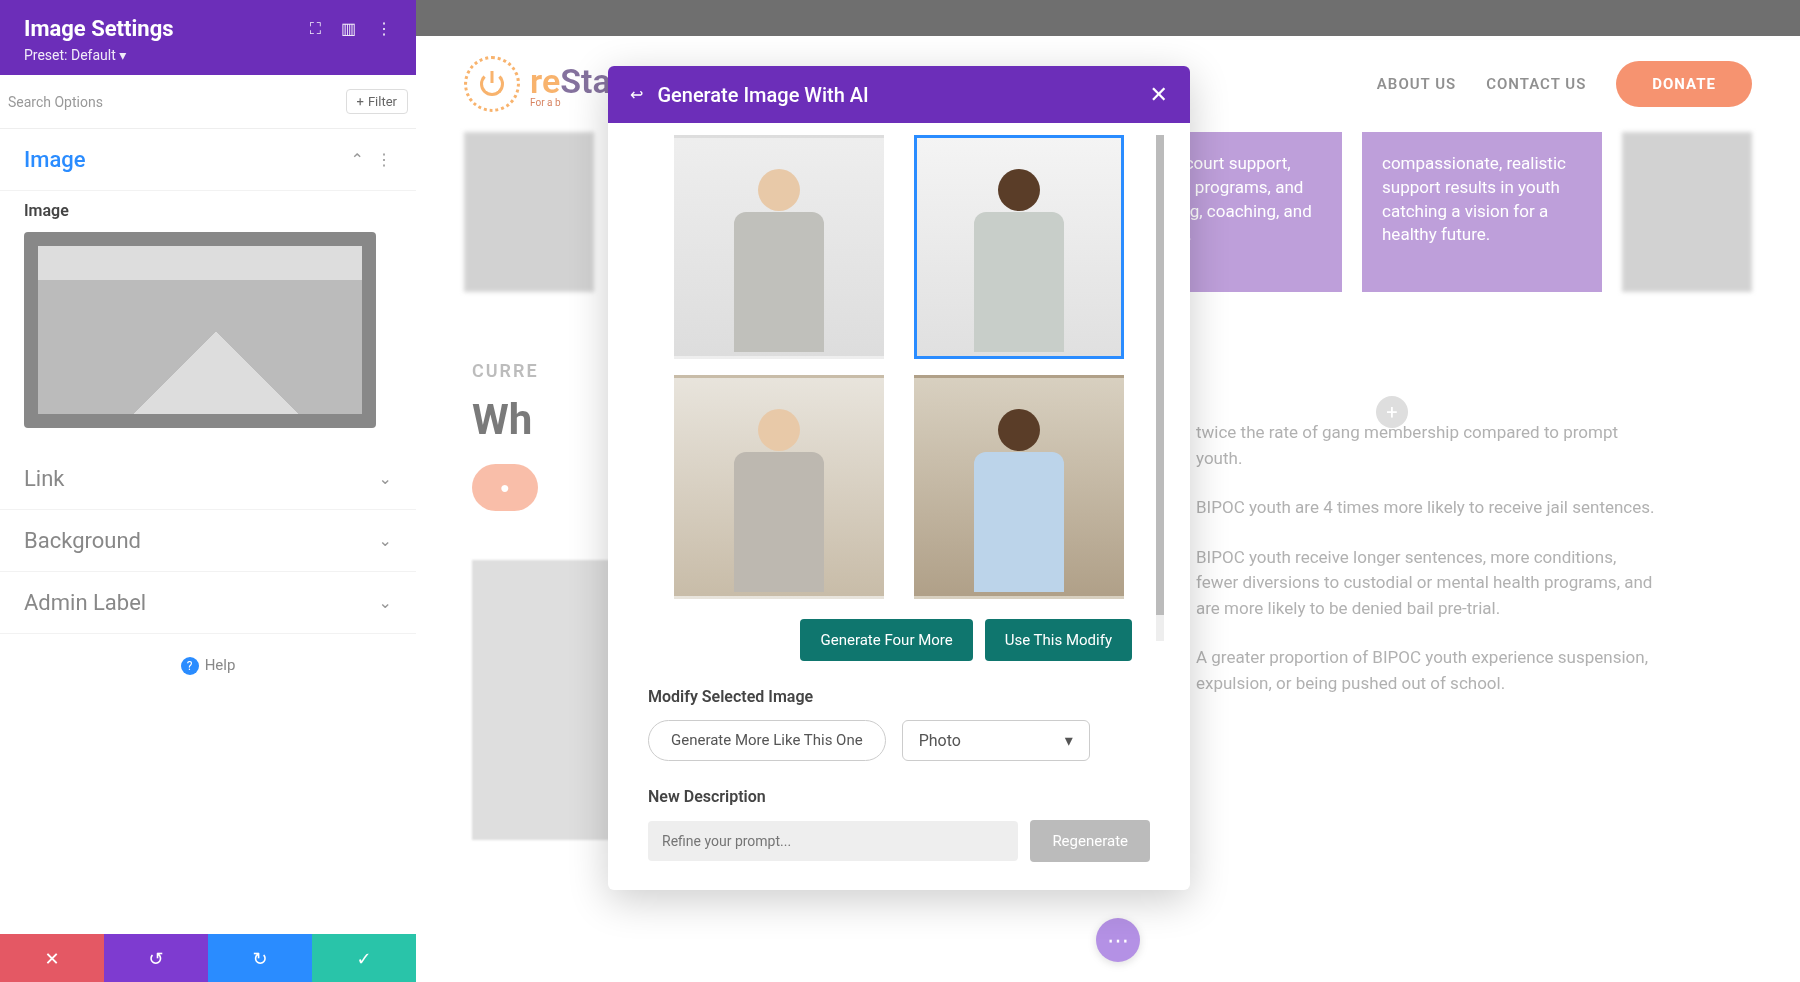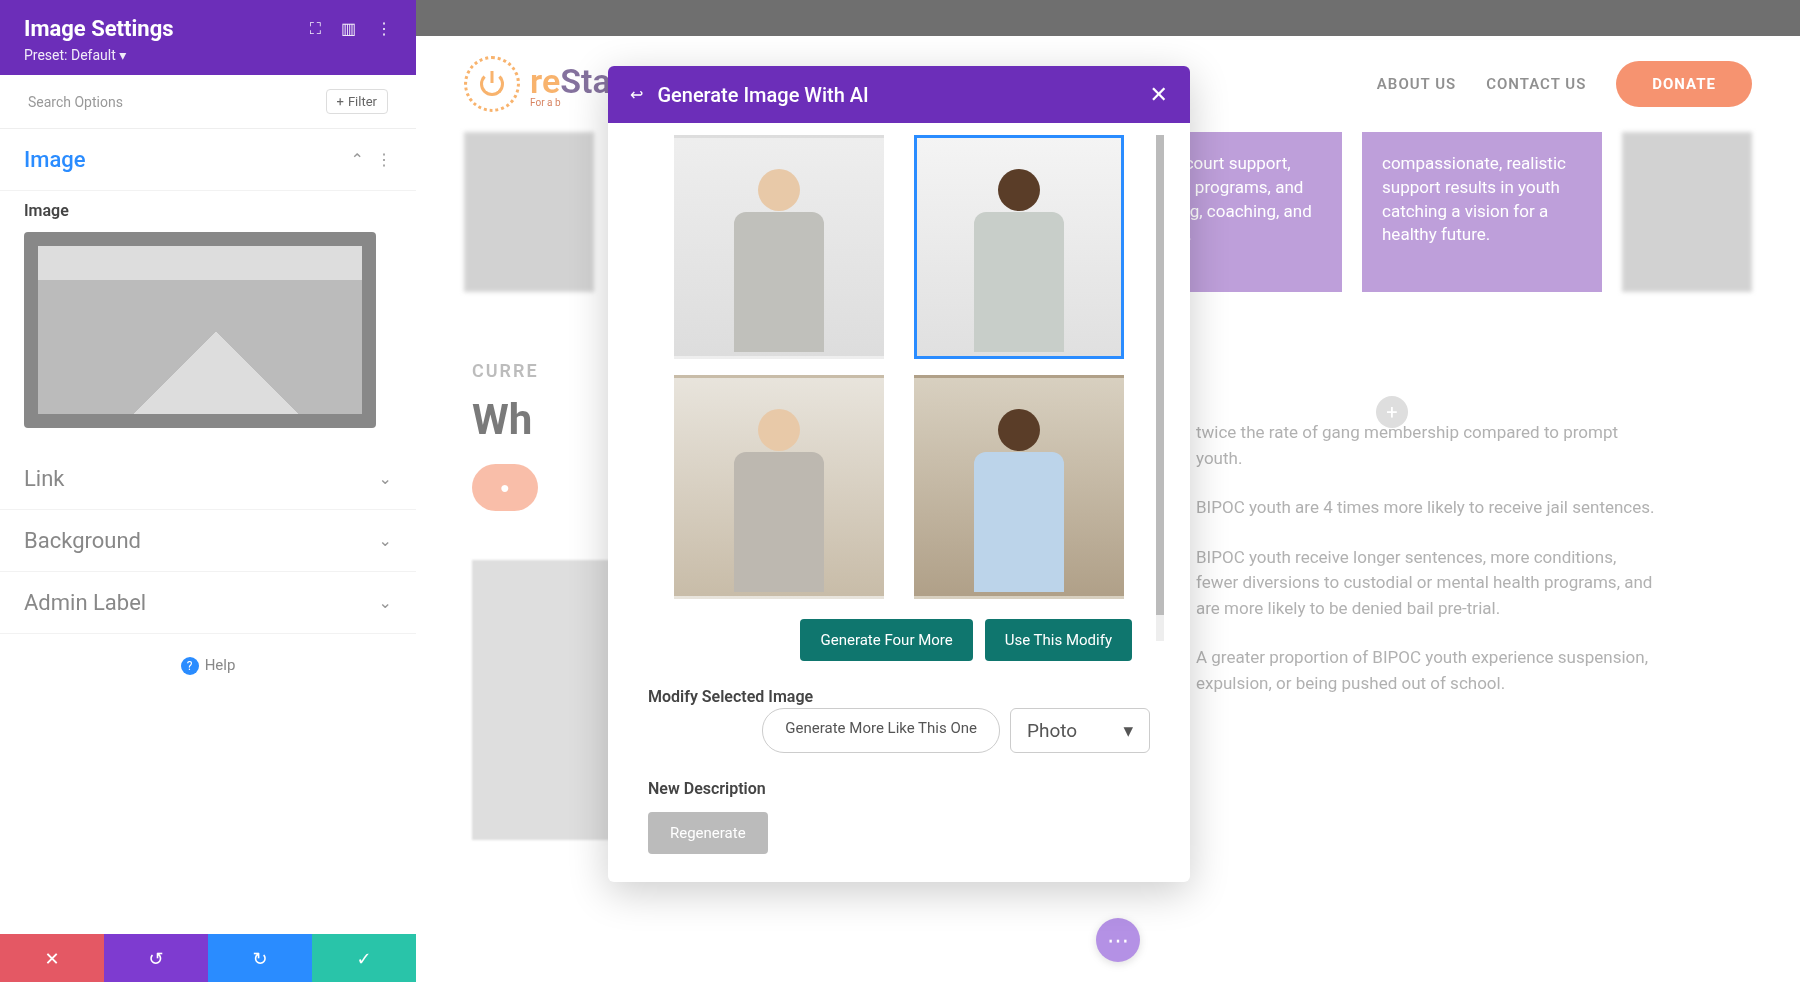--- a/index.html
+++ b/index.html
@@ -9,21 +9,21 @@
 .sidebar { position: absolute; left: 0; top: 0; width: 416px; height: 100%; background: #fff; z-index: 10; }
 .sidebar-header { background: #6c2eb9; color: #fff; padding: 16px 24px 12px; }
 .sidebar-title-row { display: flex; align-items: center; justify-content: space-between; }
 .sidebar-title { font-size: 22px; font-weight: 700; }
 .sidebar-icons { display: flex; gap: 20px; align-items: center; }
 .sidebar-icons span { cursor: pointer; opacity: 0.9; }
 .preset-row { margin-top: 6px; font-size: 14px; opacity: 0.9; }
 .tabs { display: flex; background: #8445d4; }
 .tab { flex: none; padding: 14px 28px; color: #fff; font-size: 15px; cursor: pointer; }
 .tab.active { background: #a065e8; }
-.search-row { display: flex; align-items: center; justify-content: space-between; padding: 14px 28px; border-bottom: 1px solid #eee; }
+.search-row { display: flex; align-items: center; justify-content: space-between; padding: 14px 8px; border-bottom: 1px solid #eee; }
 .search-label { color: #999; font-size: 14px; }
 .filter-btn { border: 1px solid #ddd; padding: 4px 10px; border-radius: 4px; font-size: 13px; color: #666; cursor: pointer; display: flex; align-items: center; gap: 4px; }
 .section-row { display: flex; align-items: center; justify-content: space-between; padding: 18px 24px; border-bottom: 1px solid #f2f2f2; cursor: pointer; }
 .section-row.expanded .section-title { color: #2a8cff; font-size: 22px; font-weight: 500; }
 .section-row .section-title { color: #888; font-size: 22px; font-weight: 400; }
 .section-icons { display: flex; gap: 12px; color: #999; }
 .image-sub { padding: 10px 24px 20px; }
 .image-label { color: #444; font-size: 16px; font-weight: 600; margin-bottom: 12px; }
 .image-preview { width: 352px; height: 196px; background: #888; border-radius: 4px; display: flex; align-items: center; justify-content: center; padding: 14px; }
 .image-preview-inner { width: 100%; height: 100%; background: #ddd; position: relative; overflow: hidden; }
@@ -90,23 +90,23 @@
 .g3 .person { background:#e8c9a8; }
 .g4 { background: linear-gradient(#d8d0c0,#b0a088); }
 .g4 .body { background:#bcd4ea; }
 .g4 .person { background:#5a3d28; }
 .scroll-track { position:absolute; right: 26px; top: 12px; width: 8px; height: 506px; background:#eee; }
 .scroll-thumb { position:absolute; right: 26px; top: 12px; width: 8px; height: 480px; background:#bbb; }
 
 .btn-row { display:flex; gap: 12px; justify-content:flex-end; margin: 20px 18px 0 0; }
 .btn-primary { background:#0f766e; color:#fff; padding: 12px 20px; border-radius: 4px; font-size: 15px; cursor:pointer; border:none; }
 .section-label { color:#444; font-size: 16px; font-weight: 600; margin-top: 26px; }
-.mod-row { display:flex; gap: 10px; justify-content:flex-end; margin-top: 2px; }
+.mod-row { display:flex; gap: 16px; justify-content:flex-start; margin-top: 14px; }
 .pill-btn { border:1px solid #ccc; border-radius: 22px; padding: 10px 22px; font-size: 15px; color:#555; cursor:pointer; background:#fff; }
-.select-pill { border:1px solid #ccc; border-radius: 6px; padding: 10px 16px; font-size:19px; color:#555; width: 140px; display:flex; justify-content:space-between; align-items:center; cursor:pointer; }
+.select-pill { border:1px solid #ccc; border-radius: 6px; padding: 10px 16px; font-size:16px; color:#555; width: 188px; display:flex; justify-content:space-between; align-items:center; cursor:pointer; }
 .desc-row { display:flex; gap: 12px; margin-top: 14px; align-items:center; }
 .desc-input { flex:1; background:#eee; border:none; padding: 12px 14px; border-radius: 4px; font-size: 14px; color:#888; }
 .btn-muted { background:#bbb; color:#fff; padding: 12px 22px; border-radius: 4px; font-size: 15px; border:none; cursor:pointer; }
 .overlay { position:absolute; left:416px; top:0; right:0; bottom:0; background:rgba(255,255,255,0.35); z-index:50; }
 </style>
 </head>
 <body>
 
 <div class="sidebar">
   <div class="sidebar-header">
@@ -247,16 +247,17 @@
     <div class="section-label">Modify Selected Image</div>
     <div class="mod-row">
       <div class="pill-btn">Generate More Like This One</div>
       <div class="select-pill">
           <span>Photo</span>
           <span>▾</span>
         </div>
     </div>
     <div class="section-label">New Description</div>
     <div class="desc-row">
+      <input class="desc-input" placeholder="Refine your prompt..." style="">
       <button class="btn-muted">Regenerate</button>
     </div>
   </div>
 </div>
 
 </body></html>

